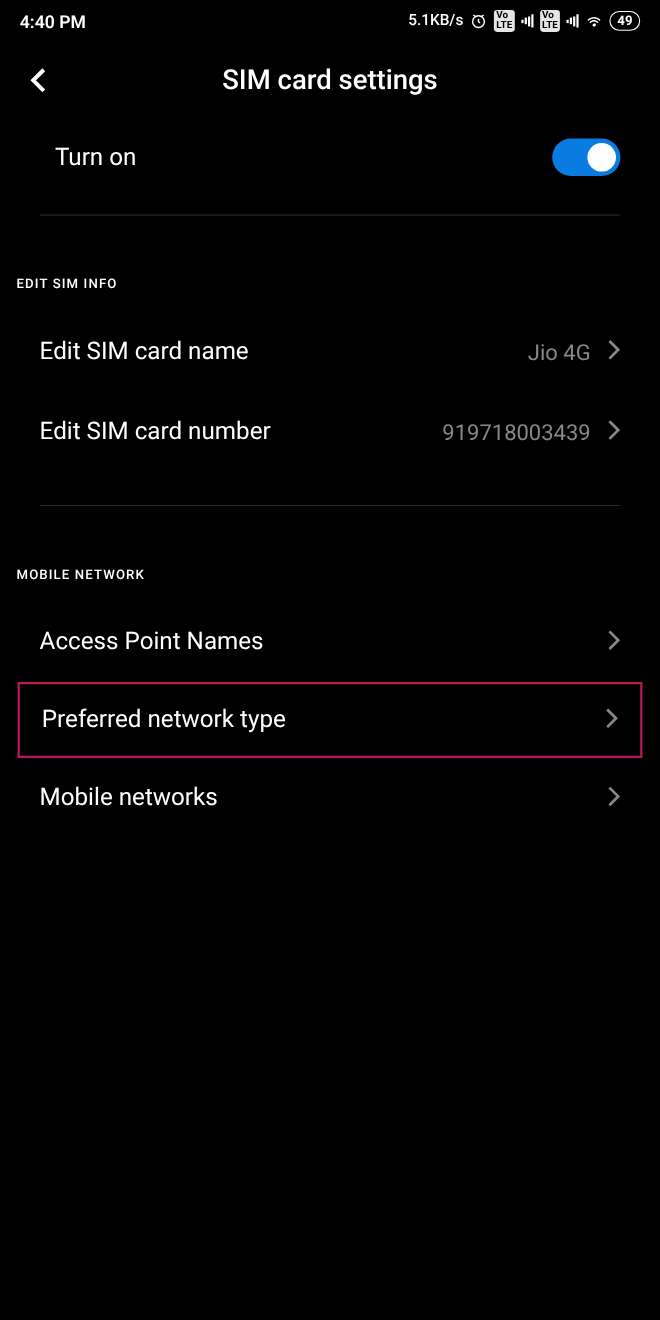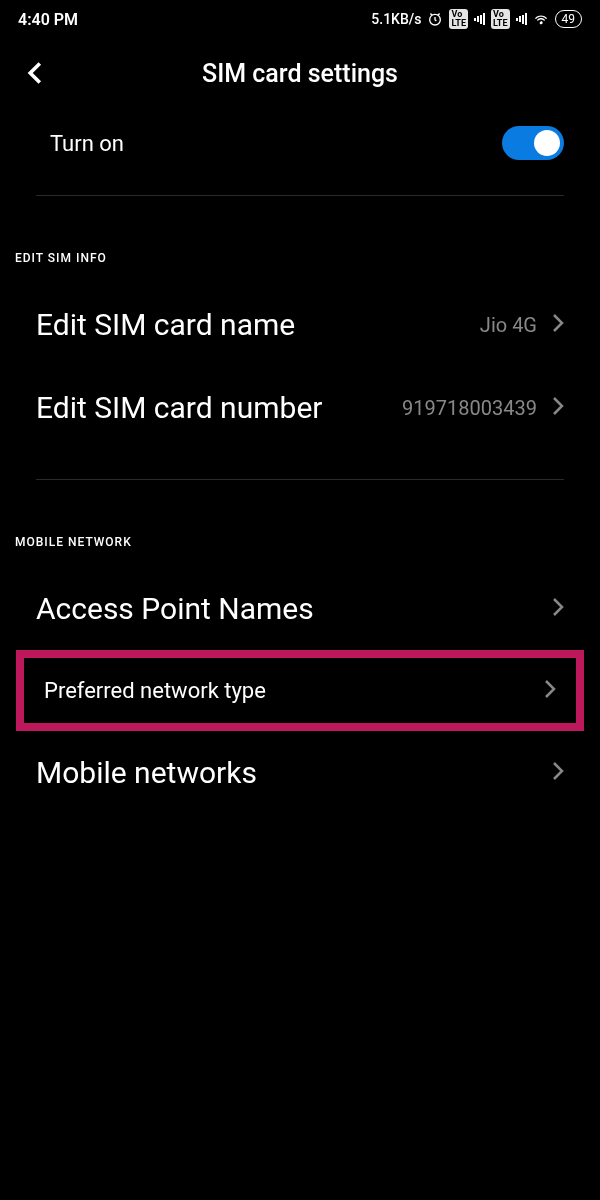--- a/index.html
+++ b/index.html
@@ -63,21 +63,21 @@
     .wifi-icon svg, .clock-icon svg {
       width: 16px;
       height: 16px;
       fill: #fff;
     }
     .battery-pill {
       border: 1.5px solid #fff;
       border-radius: 9px;
       padding: 0 6px;
       font-size: 12px;
-      font-weight: 400;
+      font-weight: 700;
       line-height: 16px;
     }
     .header {
       display: flex;
       align-items: center;
       padding: 20px 20px 28px 20px;
       position: relative;
     }
     .back-btn {
       width: 30px;
@@ -166,24 +166,24 @@
       font-weight: 500;
     }
     .list-row {
       padding: 24px 36px;
       display: flex;
       align-items: center;
       justify-content: space-between;
       cursor: pointer;
     }
     .list-row .row-label {
-      font-size: 30px;
+      font-size: 22px;
     }
     .highlight-box {
-      border: 8px solid #be185d;
+      border: 2px solid #be185d;
       margin: 0 16px;
       padding: 20px 20px;
       display: flex;
       align-items: center;
       justify-content: space-between;
       cursor: pointer;
     }
     .volte-row {
       padding: 22px 36px;
       display: flex;

